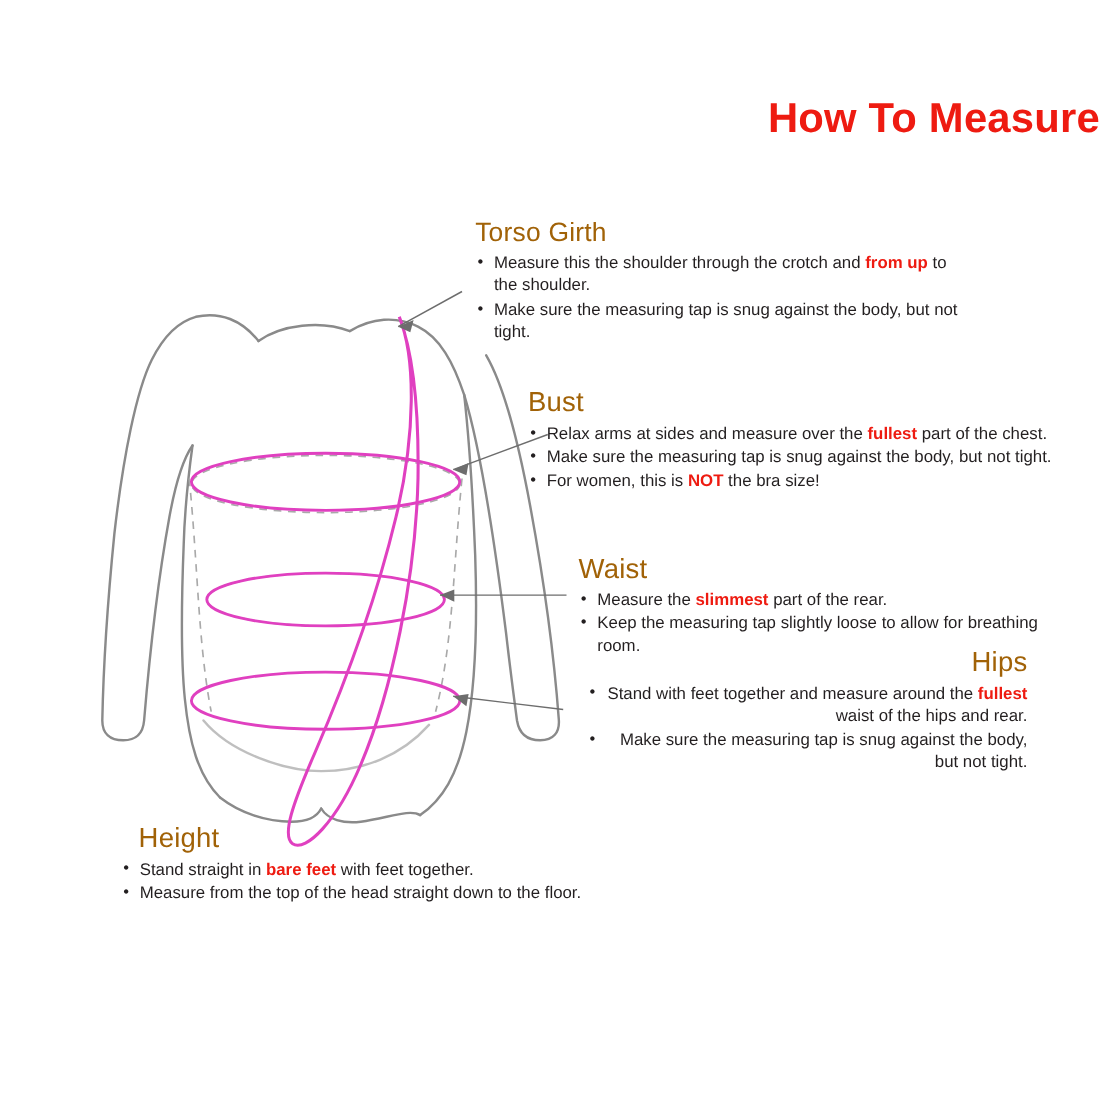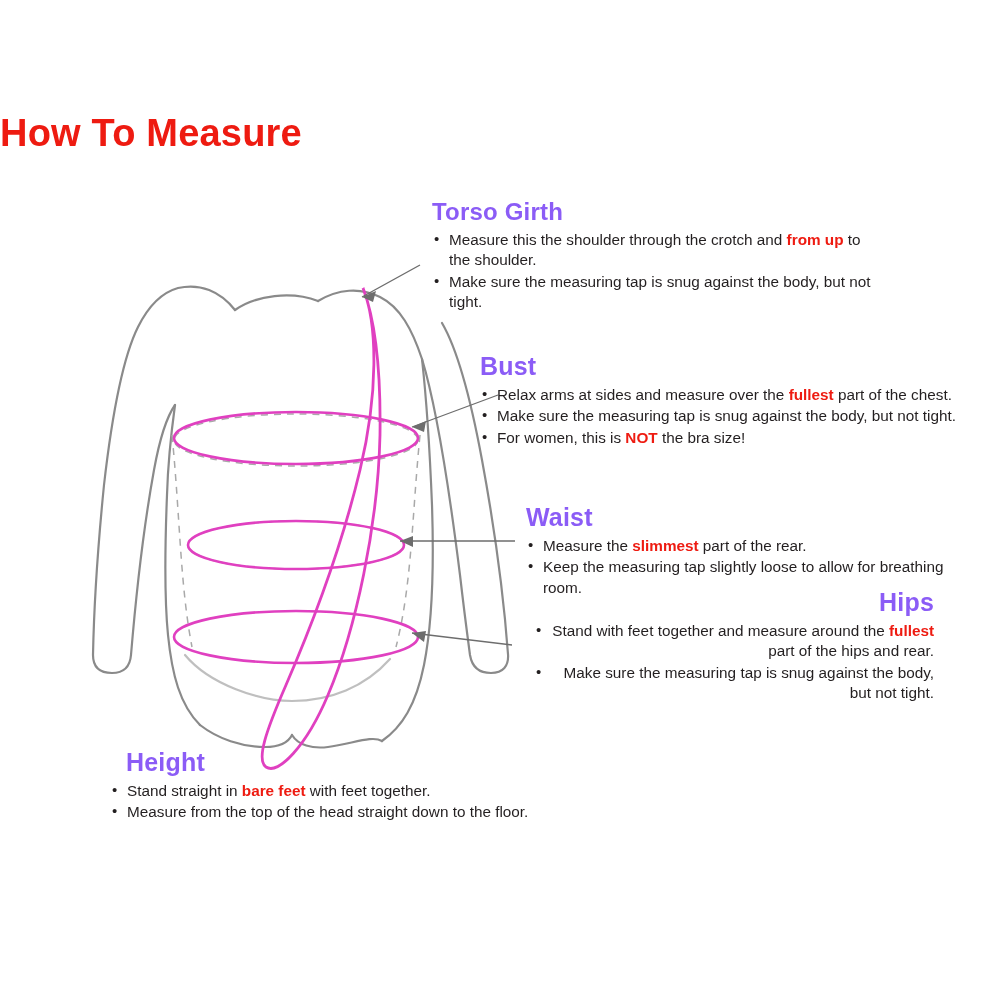--- a/index.html
+++ b/index.html
@@ -21,45 +21,45 @@
     left: 0; top: 0;
     width: 1000px;
     height: 1000px;
     background: #ffffff;
   }
 
   
   .title {
     position: absolute;
     left: 0;
-    top: 112px;
+    top: 87px;
     width: 1000px;
-    text-align: left;
+    text-align: right;
     font-size: 38px;
     font-weight: bold;
     color: #ee1b11;
     letter-spacing: 0.2px;
   }
 
   
   .figure-svg {
     position: absolute;
     left: 60px;
     top: 255px;
   }
 
   
   .block {
     position: absolute;
   }
   .block h2 {
     margin: 0 0 4px 0;
     font-size: 24px;
-    font-weight: bold;
-    color: #8b5cf6;
+    font-weight: normal;
+    color: #a16207;
     letter-spacing: 0.2px;
   }
   .block ul {
     margin: 0;
     padding: 0;
     list-style: none;
   }
   .block li {
     position: relative;
     padding-left: 17px;
@@ -182,21 +182,21 @@
     <h2>Waist</h2>
     <ul>
       <li><span>Measure the </span><span class="hl">slimmest</span><span> part of the rear.</span></li>
       <li><span>Keep the measuring tap slightly loose to allow for breathing room.</span></li>
     </ul>
   </div>
 
   <div class="block" id="hips-block">
     <h2>Hips</h2>
     <ul>
-      <li><span>Stand with feet together and measure around the </span><span class="hl">fullest</span><span> part of the hips and rear.</span></li>
+      <li><span>Stand with feet together and measure around the </span><span class="hl">fullest</span><span> waist of the hips and rear.</span></li>
       <li><span>Make sure the measuring tap is snug against the body, but not tight.</span></li>
     </ul>
   </div>
 
   <div class="block" id="height-block">
     <h2>Height</h2>
     <ul>
       <li><span>Stand straight in </span><span class="hl">bare feet</span><span> with feet together.</span></li>
       <li><span>Measure from the top of the head straight down to the floor.</span></li>
     </ul>

